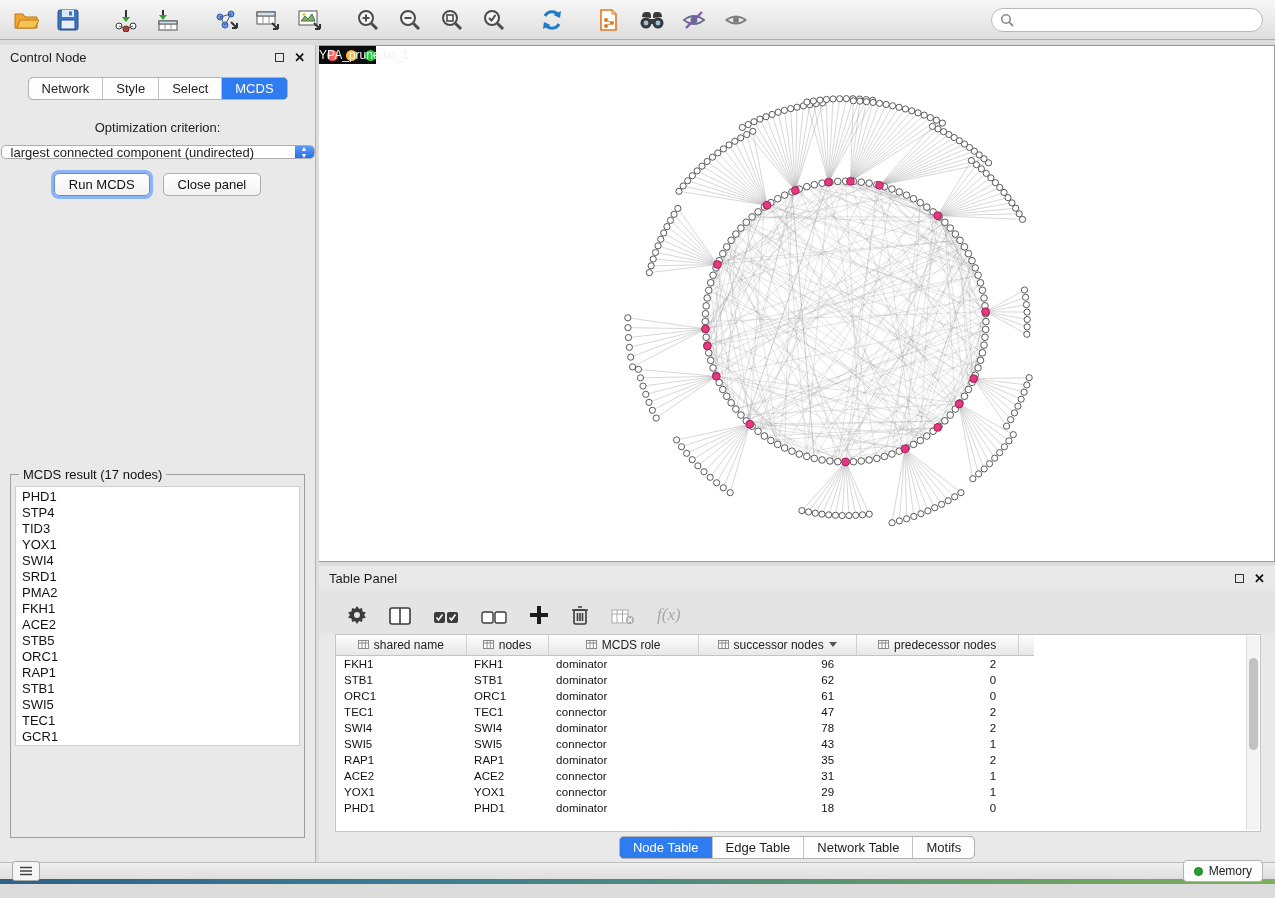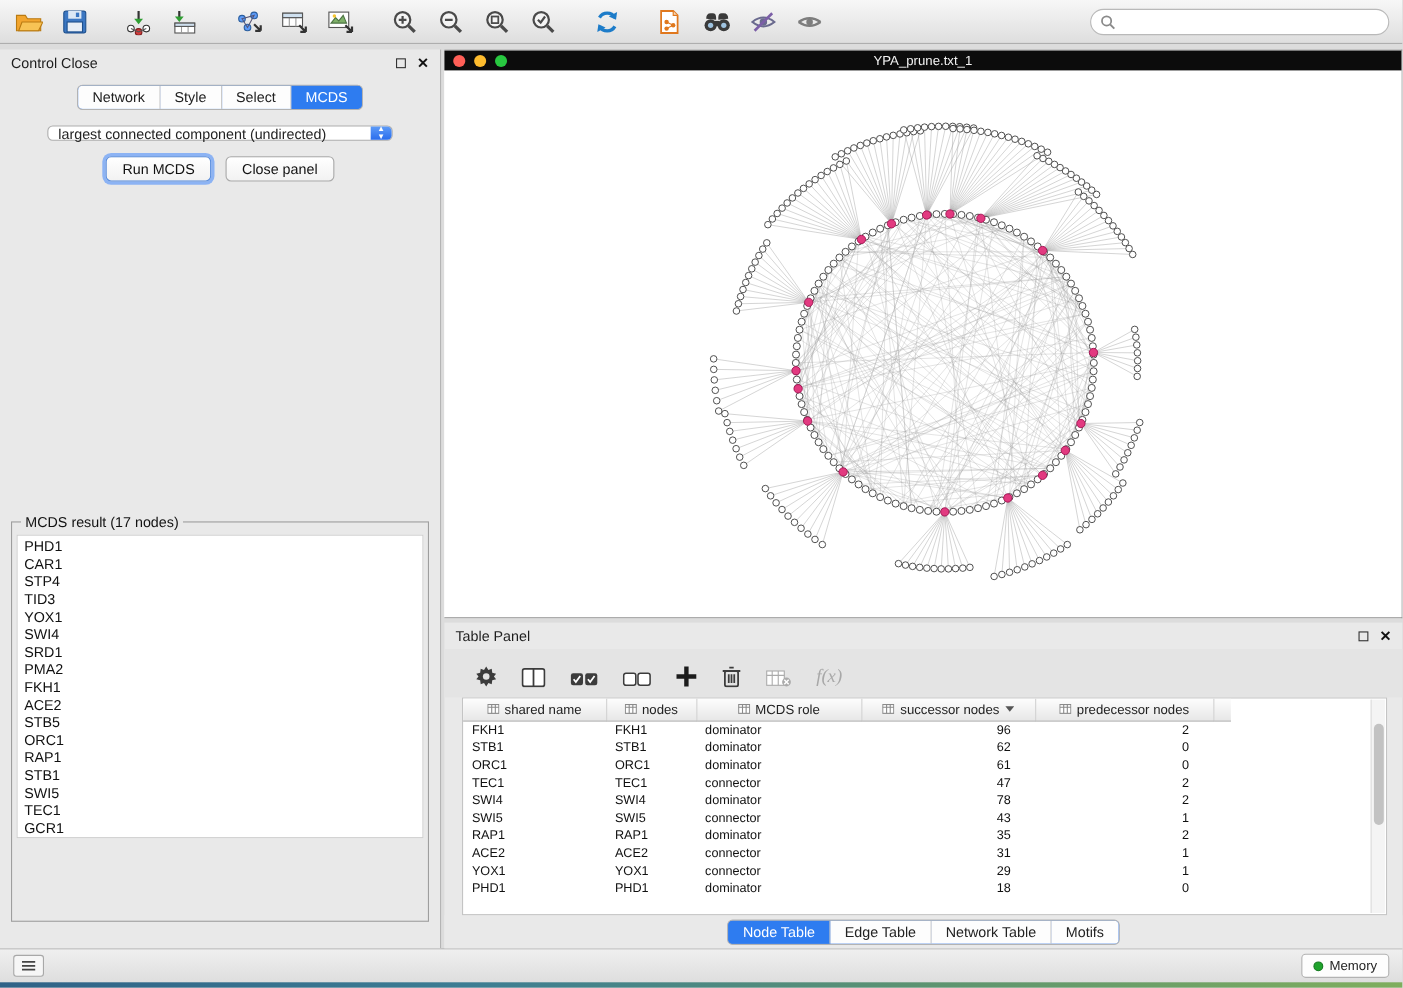--- a/index.html
+++ b/index.html
@@ -21,21 +21,21 @@
   .right-col { flex:1; display:flex; flex-direction:column; gap:4px; }
 
   
   .panel-header { height:24px; display:flex; align-items:center; padding:0 10px; font-size:13px; color:#1d1d1d; }
   .panel-header .spacer { flex:1; }
   .win-sq { width:9px; height:9px; border:1.5px solid #333; margin-right:10px; }
   .win-x { font-size:13px; font-weight:bold; color:#111; line-height:1; }
 
   
   .tabbar { display:flex; justify-content:center; margin:8px 0 4px 0; }
-  .seg { display:flex; border:1px solid #b3b3b3; border-radius:5px; overflow:hidden; background:#3b82f6; }
+  .seg { display:flex; border:1px solid #b3b3b3; border-radius:5px; overflow:hidden; background:#14532d; }
   .seg .tab { font-size:13px; padding:3px 13px; border-right:1px solid #c4c4c4; background:#fdfdfd; color:#222; cursor:default; }
   .seg .tab:last-child { border-right:none; }
   .seg .tab.active { background:#2e7cf0; color:#fff; }
   .opt-label { text-align:center; font-size:13px; margin-top:16px; }
   .dropdown { width:314px; margin:10px auto 0 auto; height:14px; border:1px solid #adadad; border-radius:5px;
               background:#fff; display:flex; align-items:center; font-size:13px; }
   .dropdown .dd-text { flex:1; padding:0 9px; white-space:nowrap; overflow:hidden; }
   .dd-stepper { width:19px; height:100%; border-radius:0 4px 4px 0; background:linear-gradient(#5d9bf8,#2a6ded);
                 display:flex; flex-direction:column; align-items:center; justify-content:center; gap:1px; }
   .dd-stepper span { color:#fff; font-size:7px; line-height:6px; }
@@ -44,21 +44,21 @@
          border:1px solid #ababab; border-radius:5px; padding:3px 14px; color:#111; }
   .btn.focused { box-shadow:0 0 0 3px rgba(90,150,250,.65); border-color:#5a8ede; }
   .cp-spacer { flex:1; }
   fieldset.result { margin:0 10px 24px 10px; height:371px; border:1px solid #9e9e9e; padding:4px;
                     display:flex; flex-direction:column; }
   fieldset.result legend { font-size:13px; padding:0 4px; margin-left:4px; color:#111; }
   .result-list { flex:1; background:#fff; border:1px solid #cfcfcf; overflow:hidden; padding:2px 0 0 6px; }
   .result-item { font-size:13px; line-height:16px; color:#111; }
 
   
-  .network-window { height:517px; background:#fff; border:1px solid #9a9a9a; border-left:none; display:flex; flex-direction:column;justify-content:space-between; }
+  .network-window { height:517px; background:#fff; border:1px solid #9a9a9a; border-left:none; display:flex; flex-direction:row;justify-content:space-between; }
   .net-titlebar { height:18px; background:#0c0c0c; display:flex; align-items:center; position:relative; }
   .lights { display:flex; gap:8px; margin-left:8px; }
   .light { width:11px; height:11px; border-radius:50%; }
   .net-title { position:absolute; left:0; right:0; text-align:center; color:#f2f2f2; font-size:12px; }
   .net-canvas { flex:1; background:#fff; }
 
   
   .table-panel { flex:1; background:#e9e9e9; display:flex; flex-direction:column; }
   .table-toolbar { height:44px; background:#e4e4e4; display:flex; align-items:center; gap:22px; padding:0 0 0 28px; }
   .tb-icon { display:flex; align-items:flex-end; justify-content:center; height:26px; }
@@ -70,21 +70,21 @@
         text-align:center; white-space:nowrap; padding:0 4px; }
   table.node-table th .hdr-inner { display:flex; align-items:center; justify-content:center; gap:5px; }
   table.node-table td { font-size:11.5px; line-height:16px; height:16px; padding:0 8px; color:#111; white-space:nowrap; }
   table.node-table td.num { text-align:right; padding-right:22px; }
   .sort-arrow { width:0; height:0; border-left:4px solid transparent; border-right:4px solid transparent; border-top:5px solid #555; }
   .vscroll { position:absolute; top:1px; right:1px; bottom:1px; width:13px; background:#f4f4f4; border-left:1px solid #dcdcdc; }
   .vthumb { position:absolute; top:22px; left:2px; width:9px; height:92px; background:#c2c2c2; border-radius:5px; }
   .table-tabs { height:30px; display:flex; justify-content:center; align-items:center; background:#e9e9e9; }
 
   
-  .statusbar { height:31px; background:linear-gradient(#efefef,#dedede); border-top:1px solid #bcbcbc;
+  .statusbar { height:17px; background:linear-gradient(#efefef,#dedede); border-top:1px solid #bcbcbc;
                display:flex; align-items:center; padding:0 12px; }
   .menu-btn { width:28px; height:20px; border:1px solid #a8a8a8; border-radius:3px; background:#f6f6f6;
               display:flex; align-items:center; justify-content:center; }
   .memory-btn { margin-left:auto; display:flex; align-items:center; gap:6px; background:#fdfdfd; border:1px solid #b2b2b2;
                 border-radius:4px; padding:3px 10px; font-size:12px; }
   .mem-dot { width:9px; height:9px; border-radius:50%; background:#1fa32c; border:1px solid #157a20; }
   .wallpaper { height:5px; background:linear-gradient(90deg,#2f6287,#3c7d93,#5d9470,#7fae5d); }
 </style>
 </head>
 <body>
@@ -237,50 +237,50 @@
         <path d="M9.2 9.2 L13 13" stroke="#8a8a8a" stroke-width="1.8"></path>
       </svg>
     <input type="text" placeholder="" style="">
   </div>
 </div>
 
 <div class="main">
 
   <div class="control-panel">
     <div class="panel-header">
-      <span>Control Close</span>
+      <span>Control Node</span>
       <span class="spacer"></span>
       <span class="win-sq"></span>
       <span class="win-x">✕</span>
     </div>
     <div class="tabbar">
       <div class="seg">
         <div class="tab">Network</div>
         <div class="tab">Style</div>
         <div class="tab">Select</div>
         <div class="tab active">MCDS</div>
       </div>
     </div>
+    <div class="opt-label">Optimization criterion:</div>
     <div class="dropdown">
       <span class="dd-text">largest connected component (undirected)</span>
       <span class="dd-stepper">
           <span>▲</span>
           <span>▼</span>
         </span>
     </div>
     <div class="btn-row">
       <button class="btn focused">Run MCDS</button>
       <button class="btn">Close panel</button>
     </div>
     <div class="cp-spacer"></div>
     <fieldset class="result">
       <legend>MCDS result (17 nodes)</legend>
       <div class="result-list" id="mcds-list">
           <div class="result-item">PHD1</div>
-          <div class="result-item">CAR1</div>
           <div class="result-item">STP4</div>
           <div class="result-item">TID3</div>
           <div class="result-item">YOX1</div>
           <div class="result-item">SWI4</div>
           <div class="result-item">SRD1</div>
           <div class="result-item">PMA2</div>
           <div class="result-item">FKH1</div>
           <div class="result-item">ACE2</div>
           <div class="result-item">STB5</div>
           <div class="result-item">ORC1</div>

